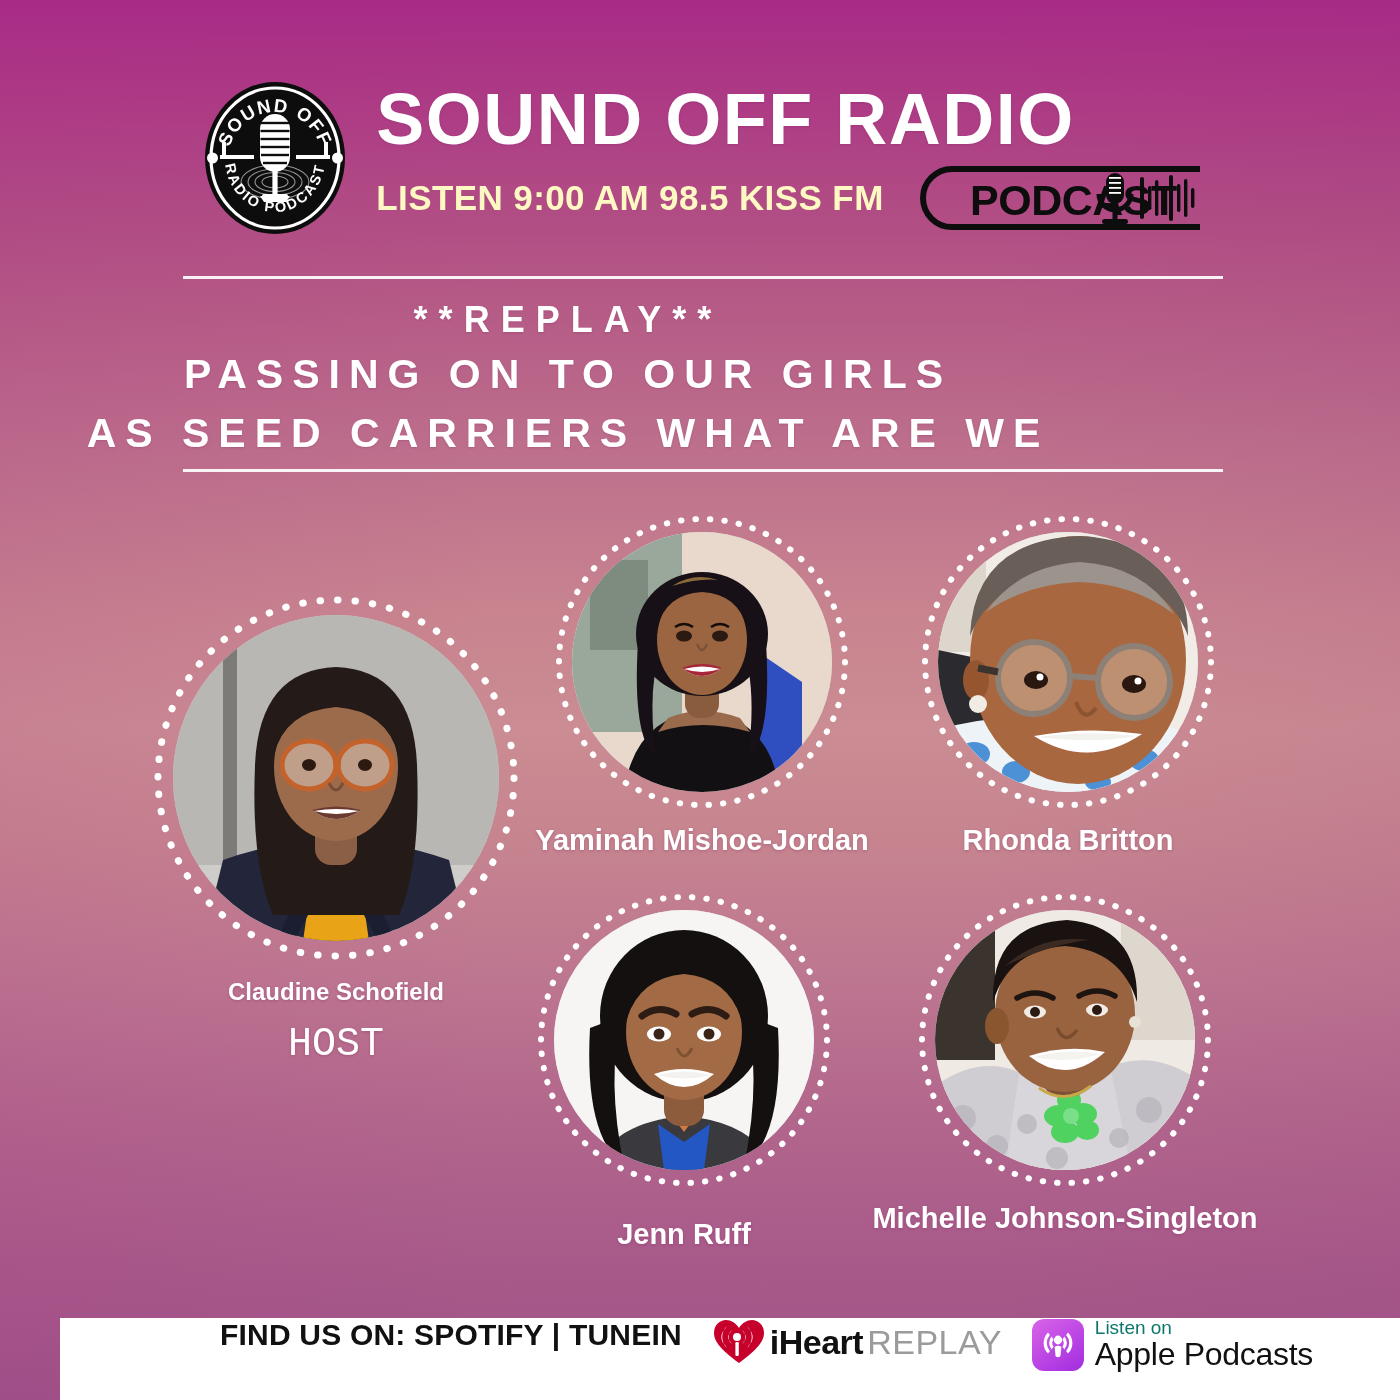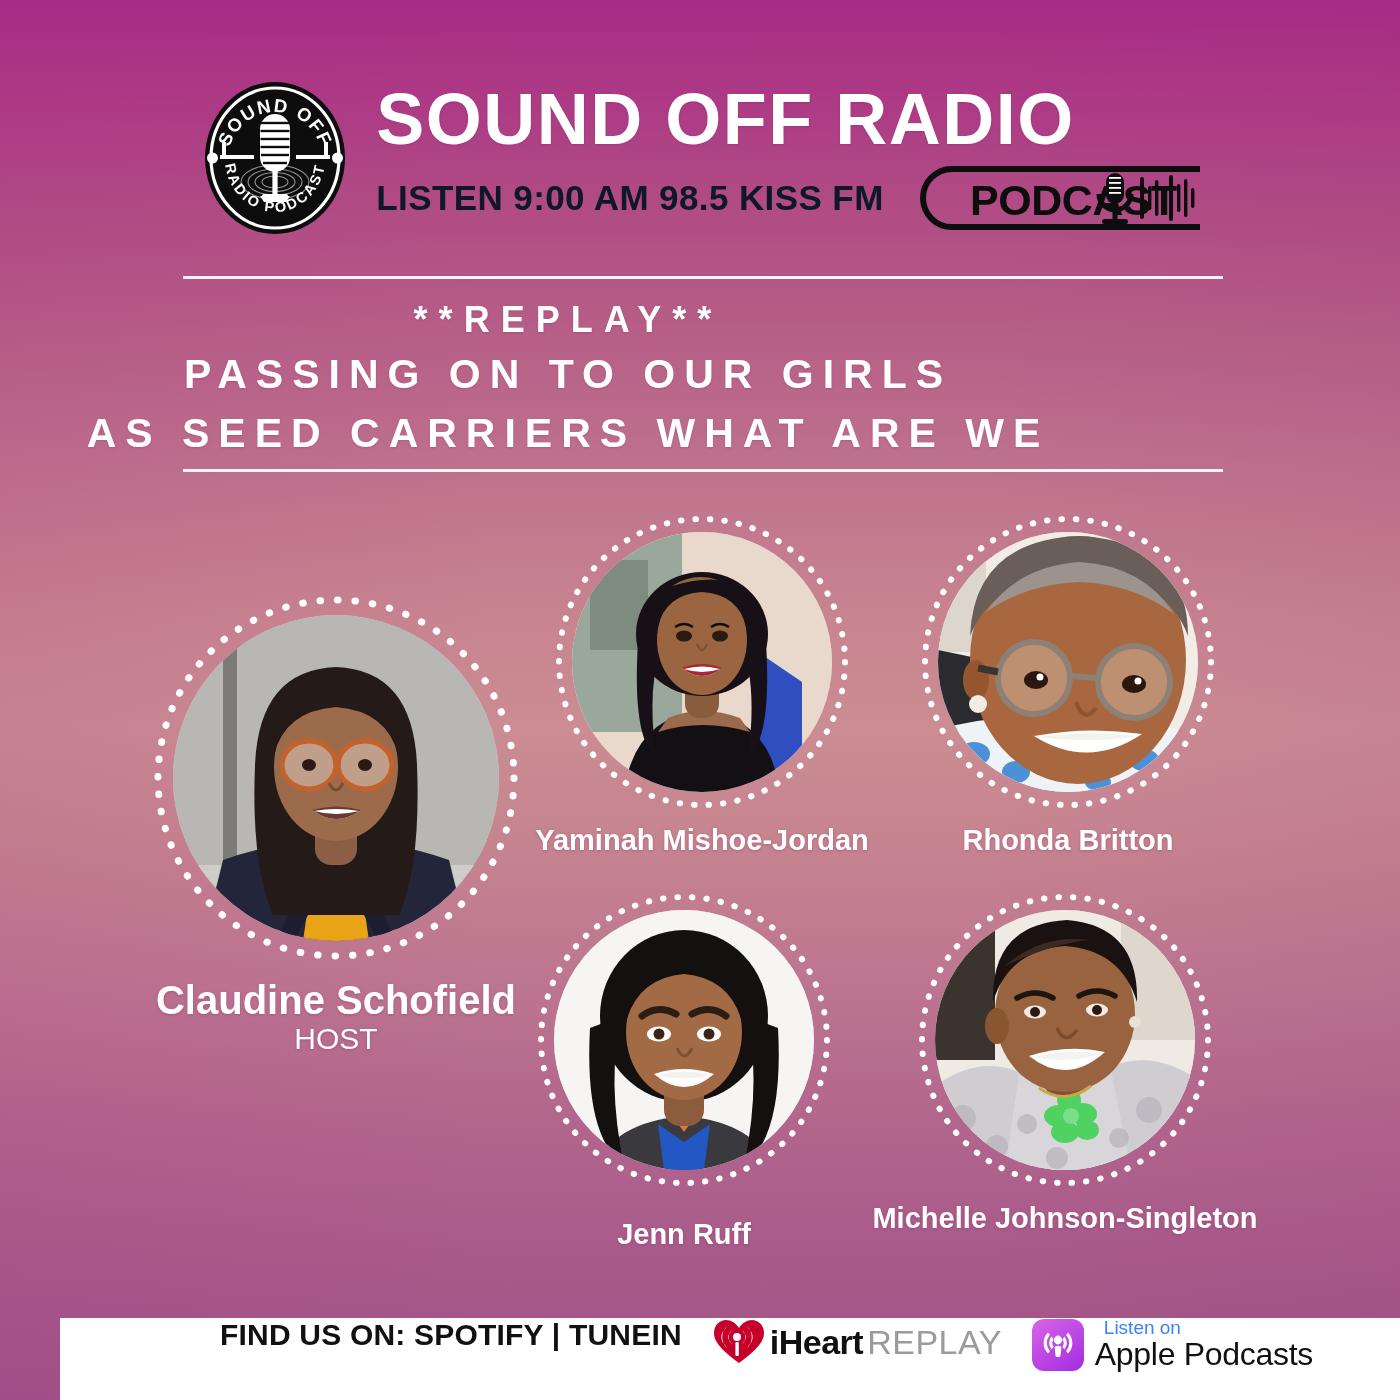--- a/index.html
+++ b/index.html
@@ -43,21 +43,21 @@
   }
   .badge-logo { width:150px; height:160px; flex:none; }
   .header-text { display:flex; flex-direction:column; align-items:flex-start;text-align:right; }
   .brand-title {
     font-size:72px; font-weight:bold; color:#fff;
     letter-spacing:1.5px; line-height:1.02; white-space:nowrap;
     text-shadow:0 1px 2px rgba(120,30,90,0.25);
   }
   .brand-row2 { display:flex; align-items:center; gap:16px; margin-top:6px; }
   .brand-sub {
-    font-size:35px; font-weight:bold; color:#0f172a;
+    font-size:35px; font-weight:bold; color:#fef9c3;
     letter-spacing:0.4px; white-space:nowrap;
   }
   .podcast-badge { width:300px; height:70px; flex:none; }
 
   
   .rule {
     position:absolute; left:183px; width:1040px; height:3px;
     background:rgba(255,255,255,0.92);
   }
   .rule.top { top:276px; }
@@ -92,22 +92,22 @@
   }
   .person-role {
     position:absolute; left:50%; transform:translateX(-50%);
     color:#fff; font-weight:normal; white-space:nowrap;
     text-shadow:0 1px 3px rgba(120,30,90,0.3);
   }
 
   
   #p-host { left:150px; top:592px; }
   #p-host .photo-wrap { width:372px; height:372px; }
-  #p-host .person-name { top:386px; font-size:40px; }
-  #p-host .person-role { top:430px; font-size:30px; }
+  #p-host .person-name { top:386px; font-size:24px; }
+  #p-host .person-role { top:430px; font-size:40px;font-family:Liberation Mono, monospace; }
   
   #p-yaminah { left:552px; top:512px; }
   #p-yaminah .photo-wrap { width:300px; height:300px; }
   #p-yaminah .person-name { top:312px; font-size:29px; }
   
   #p-rhonda { left:918px; top:512px; }
   #p-rhonda .photo-wrap { width:300px; height:300px; }
   #p-rhonda .person-name { top:312px; font-size:29px; }
   
   #p-jenn { left:534px; top:890px; }
@@ -131,21 +131,21 @@
   .iheart-logo { display:flex; align-items:center; gap:4px; }
   .iheart-word { font-size:34px; font-weight:bold; color:#111; letter-spacing:-0.5px; }
   .iheart-radio { font-size:34px; font-weight:normal; color:#9b9b9b; letter-spacing:0.5px; }
   .apple-logo { display:flex; align-items:center; gap:11px; }
   .apple-tile {
     width:52px; height:52px; border-radius:12px; flex:none;
     background:linear-gradient(145deg,#d964e8 0%,#a22ce0 100%);
     display:flex; align-items:center; justify-content:center;
   }
   .apple-text { display:flex; flex-direction:column; line-height:1.05; }
-  .apple-listen { font-size:19px; color:#3b82f6; font-weight:normal;margin-left:9px; }
+  .apple-listen { font-size:19px; color:#0f766e; font-weight:normal; }
   .apple-name { font-size:32px; color:#111; font-weight:normal; letter-spacing:-0.3px; }
 </style>
 </head>
 <body>
 
 <div class="bg"></div>
 <div class="bg-overlay"></div>
 
 <div class="page">
 

